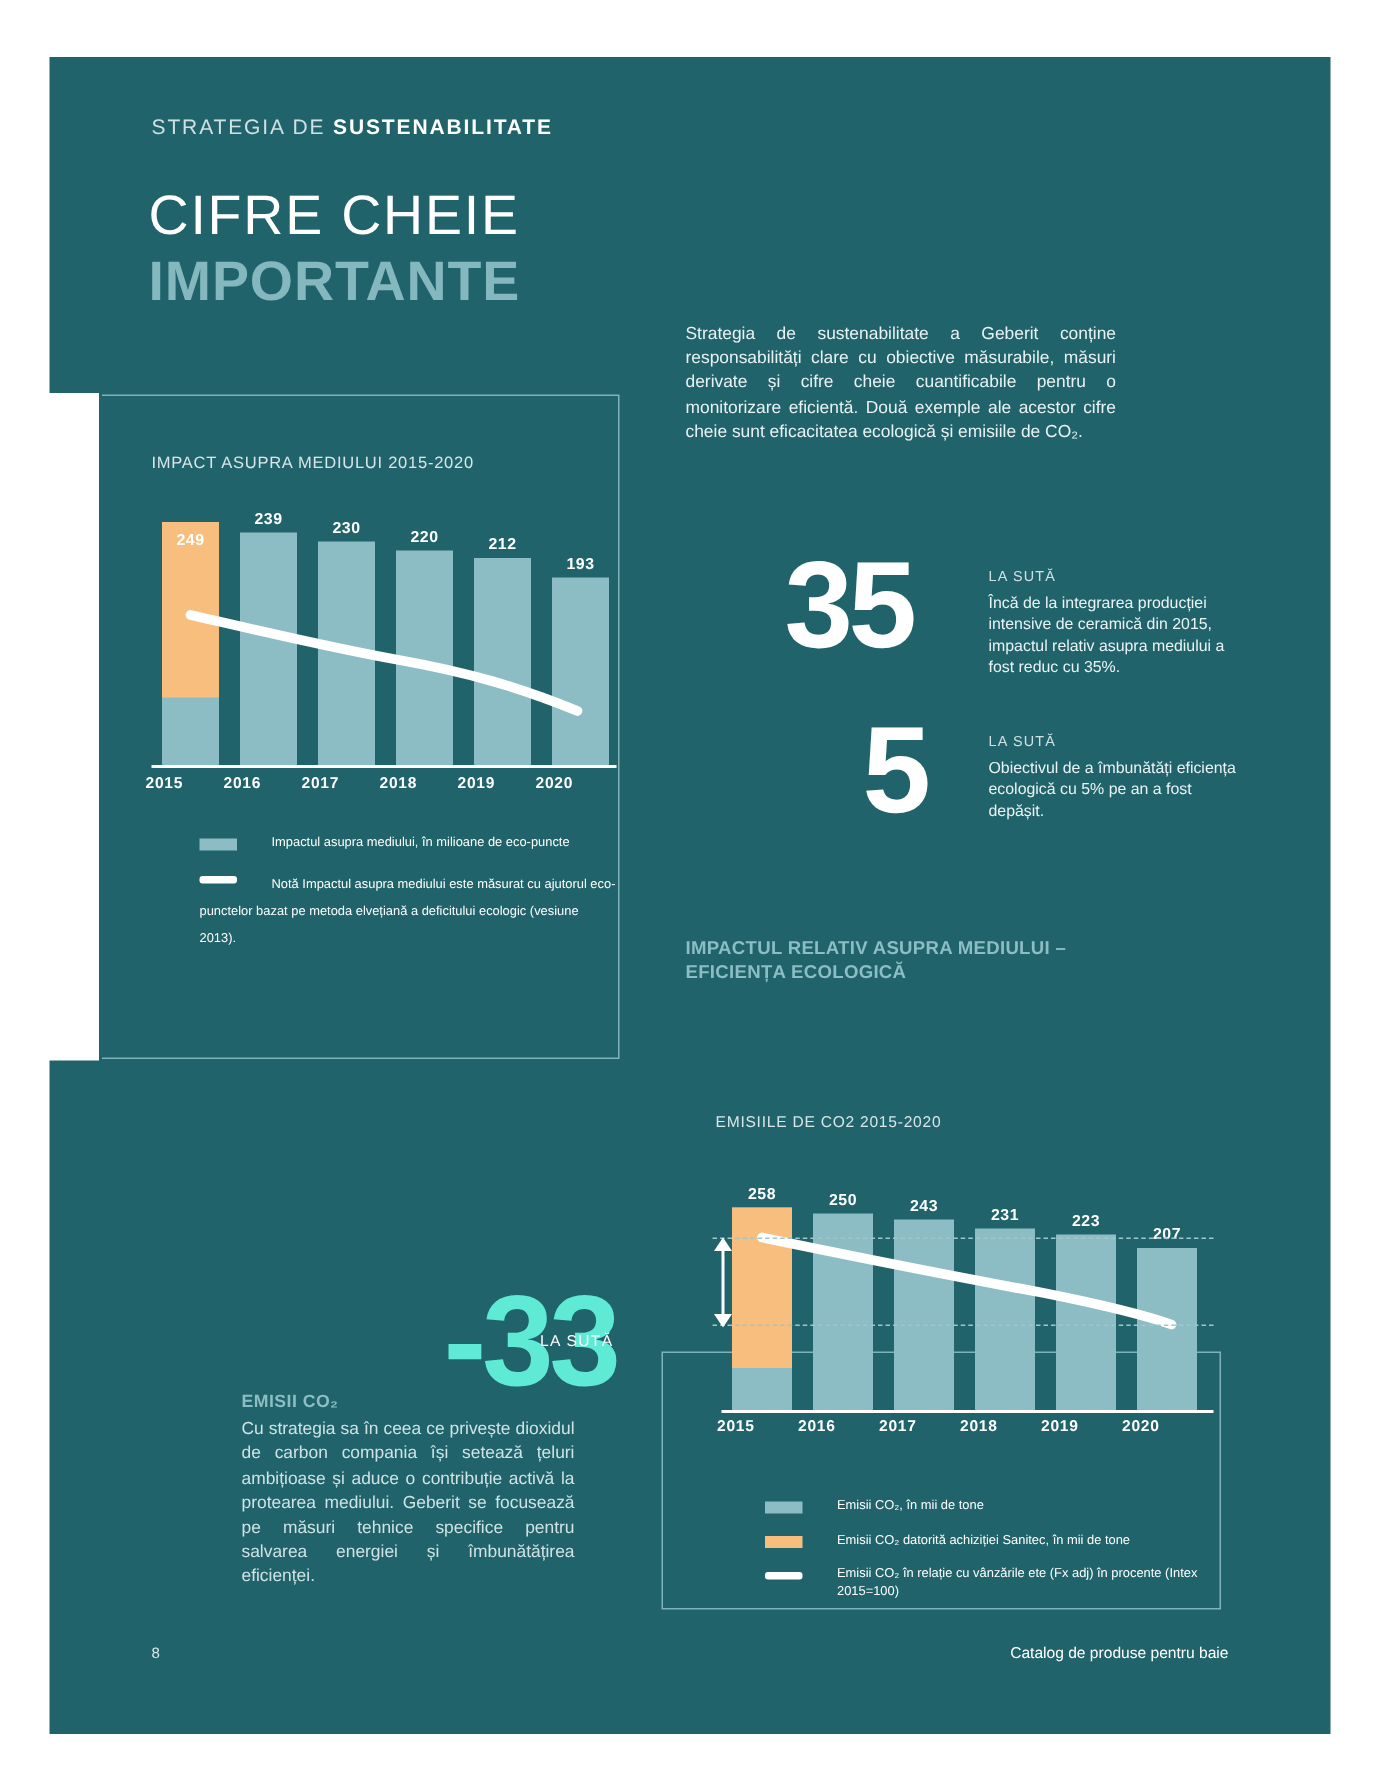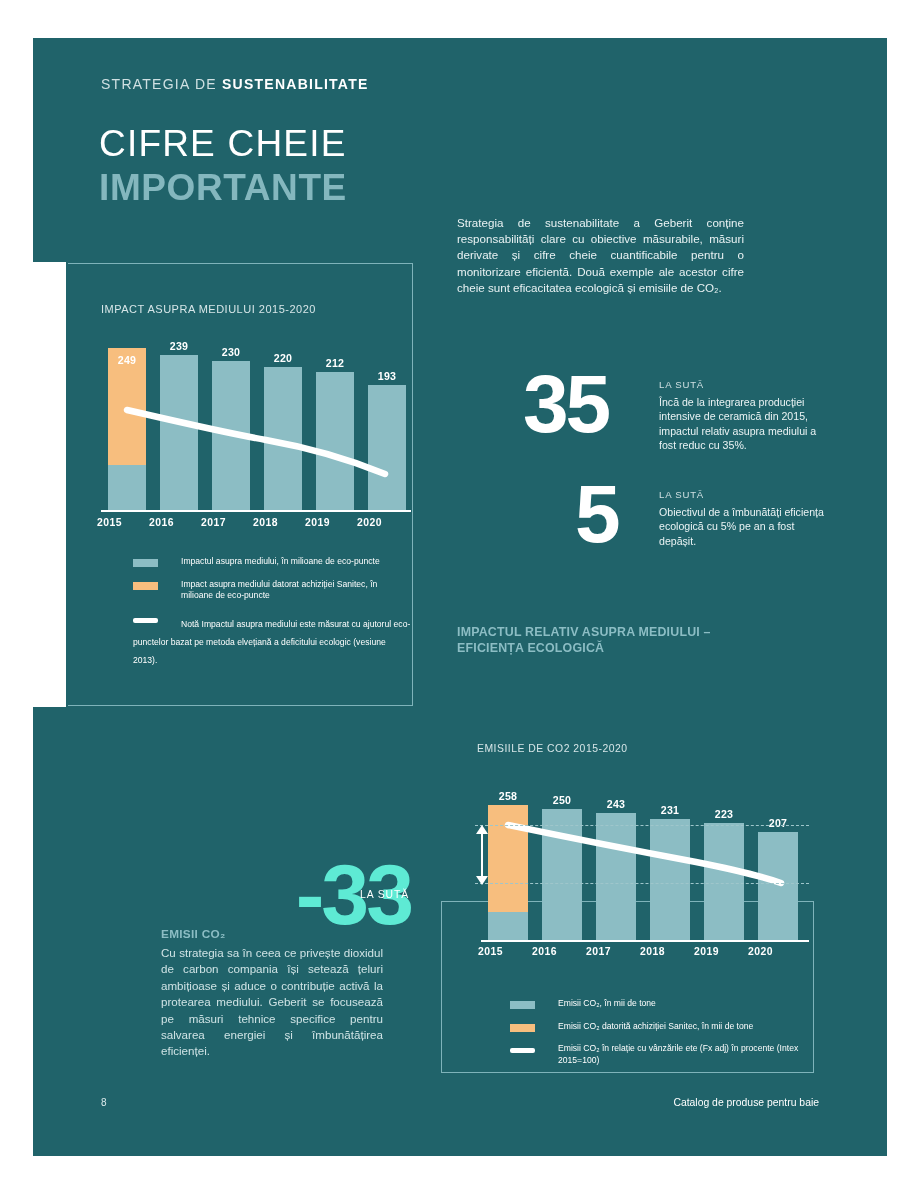--- a/index.html
+++ b/index.html
@@ -229,24 +229,20 @@
     </div>
 
   <svg class="trendline" width="310" height="182" viewBox="0 0 310 182" style="left:68px; top:290px;">
     <path d="M 26 82 C 70 92, 120 104, 165 112 C 210 120, 245 130, 284 146" fill="none" stroke="#ffffff" stroke-width="6.5" stroke-linecap="round"></path>
   </svg>
 
   <div class="legend" style="left:100px; top:518px; width:278px;">
     <div class="legend-row">
       <span class="swatch"></span>
       <span class="legend-text">Impactul asupra mediului, în milioane de eco-puncte</span>
-    </div>
-    <div class="legend-row">
-      <span class="swatch orange"></span>
-      <span class="legend-text">Impact asupra mediului datorat achiziției Sanitec, în milioane de eco-puncte</span>
     </div>
     <div class="legend-row">
       <span class="swatch line"></span>
       <span class="legend-note">Notă Impactul asupra mediului este măsurat cu ajutorul eco-punctelor bazat pe metoda elvețiană a deficitului ecologic (vesiune 2013).</span>
     </div>
   </div>
 
   <div class="stat" style="left:490px; top:325px; width:300px;">
     <div class="stat-num" style="left:0; top:0; font-size:82px;text-align:right;">35</div>
     <div style="margin-left:136px; padding-top:16px;">

